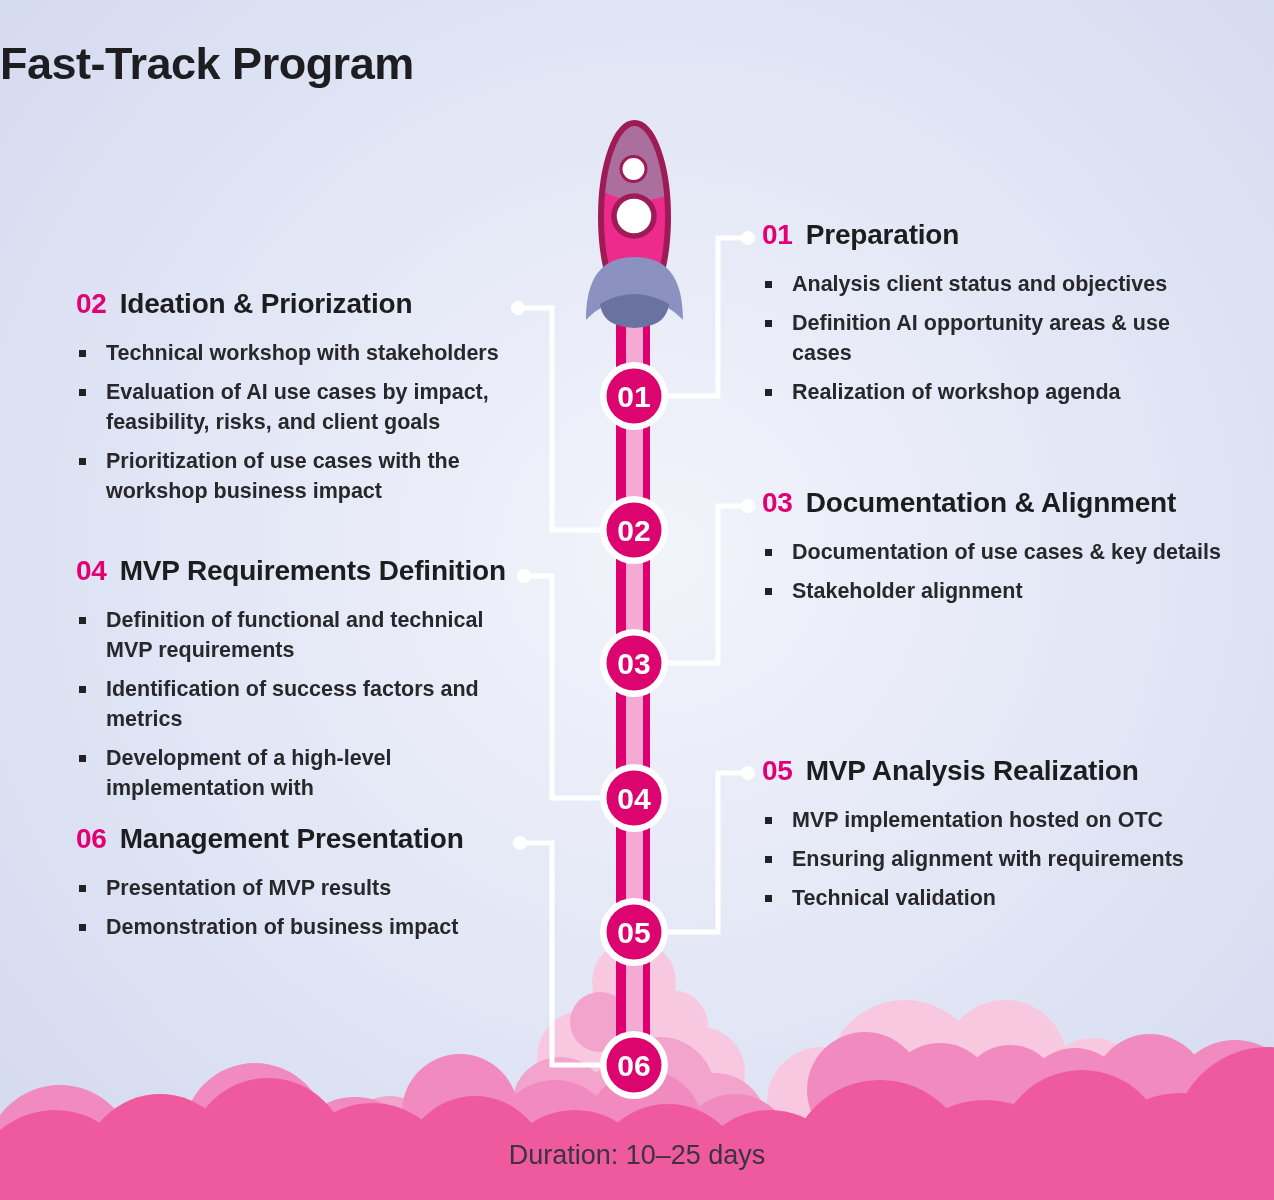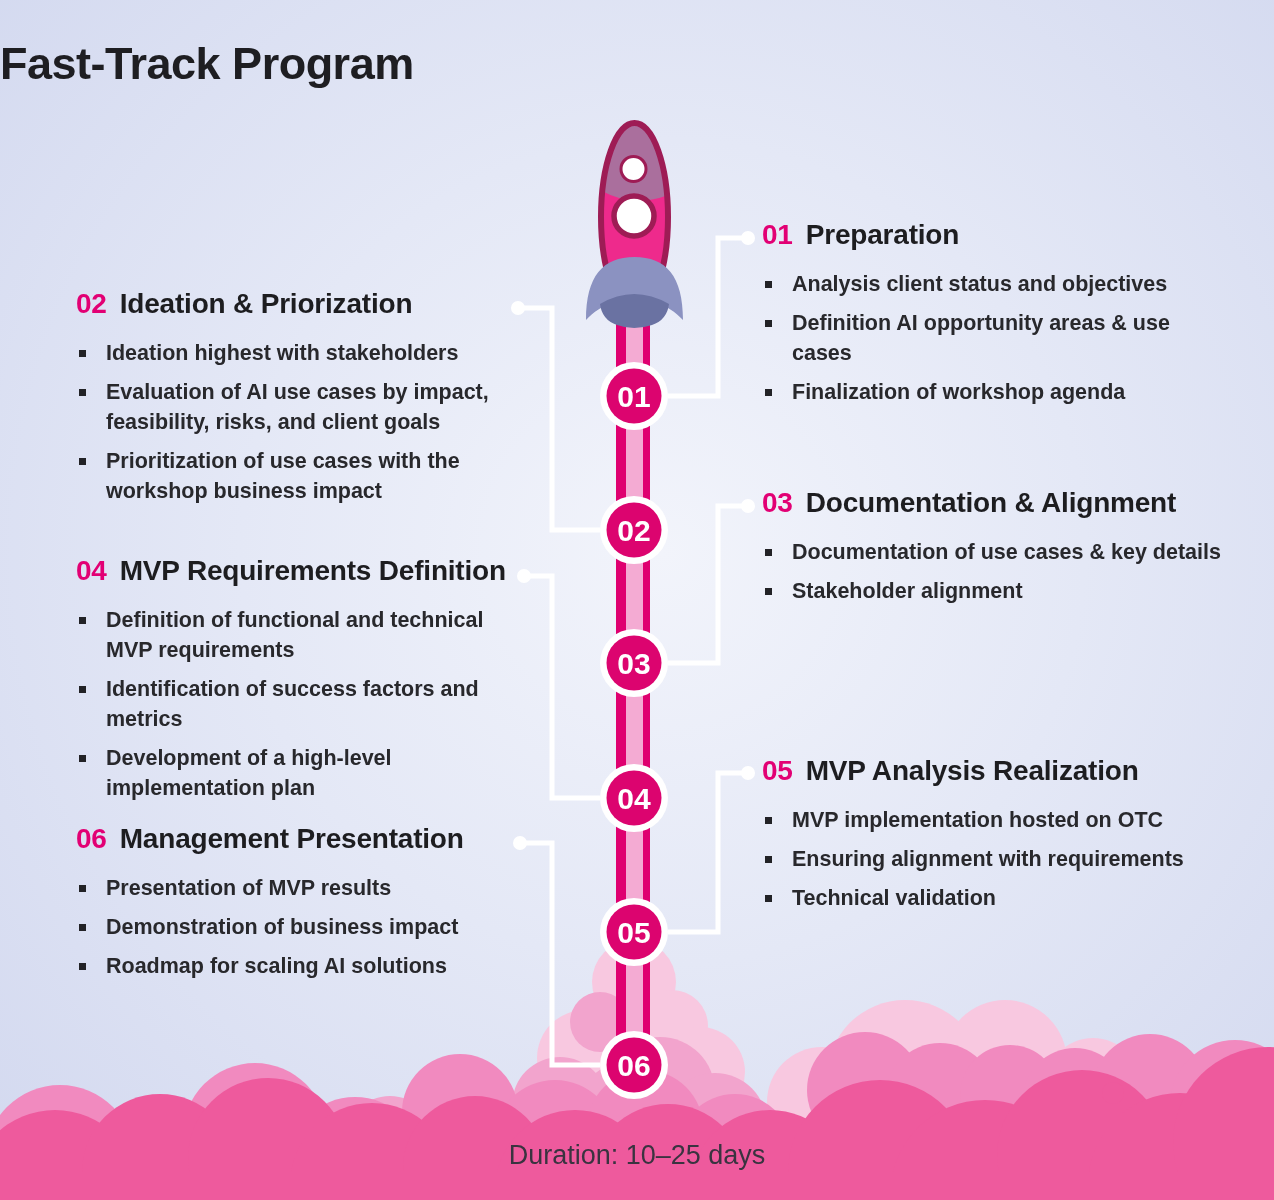--- a/index.html
+++ b/index.html
@@ -185,31 +185,31 @@
   <div class="page-title">Fast-Track Program</div>
 
   <div class="section s01">
     <div class="sec-head">
       <span class="sec-num">01</span>
       <span>Preparation</span>
     </div>
     <ul class="sec-bullets">
       <li>Analysis client status and objectives</li>
       <li>Definition AI opportunity areas &amp; use cases</li>
-      <li>Finalization of workshop agenda</li>
+      <li>Realization of workshop agenda</li>
     </ul>
   </div>
 
   <div class="section s02">
     <div class="sec-head">
       <span class="sec-num">02</span>
       <span>Ideation &amp; Priorization</span>
     </div>
     <ul class="sec-bullets">
-      <li>Ideation highest with stakeholders</li>
+      <li>Technical workshop with stakeholders</li>
       <li>Evaluation of AI use cases by impact, feasibility, risks, and client goals</li>
       <li>Prioritization of use cases with the workshop business impact</li>
     </ul>
   </div>
 
   <div class="section s03">
     <div class="sec-head">
       <span class="sec-num">03</span>
       <span>Documentation &amp; Alignment</span>
     </div>
@@ -220,21 +220,21 @@
   </div>
 
   <div class="section s04">
     <div class="sec-head">
       <span class="sec-num">04</span>
       <span>MVP Requirements Definition</span>
     </div>
     <ul class="sec-bullets">
       <li>Definition of functional and technical MVP requirements</li>
       <li>Identification of success factors and metrics</li>
-      <li>Development of a high-level implementation plan</li>
+      <li>Development of a high-level implementation with</li>
     </ul>
   </div>
 
   <div class="section s05">
     <div class="sec-head">
       <span class="sec-num">05</span>
       <span>MVP Analysis Realization</span>
     </div>
     <ul class="sec-bullets">
       <li>MVP implementation hosted on OTC</li>
@@ -244,19 +244,18 @@
   </div>
 
   <div class="section s06">
     <div class="sec-head">
       <span class="sec-num">06</span>
       <span>Management Presentation</span>
     </div>
     <ul class="sec-bullets">
       <li>Presentation of MVP results</li>
       <li>Demonstration of business impact</li>
-      <li>Roadmap for scaling AI solutions</li>
     </ul>
   </div>
 
   <div class="duration">Duration: 10–25 days</div>
 
 </div>
 
 </body></html>

